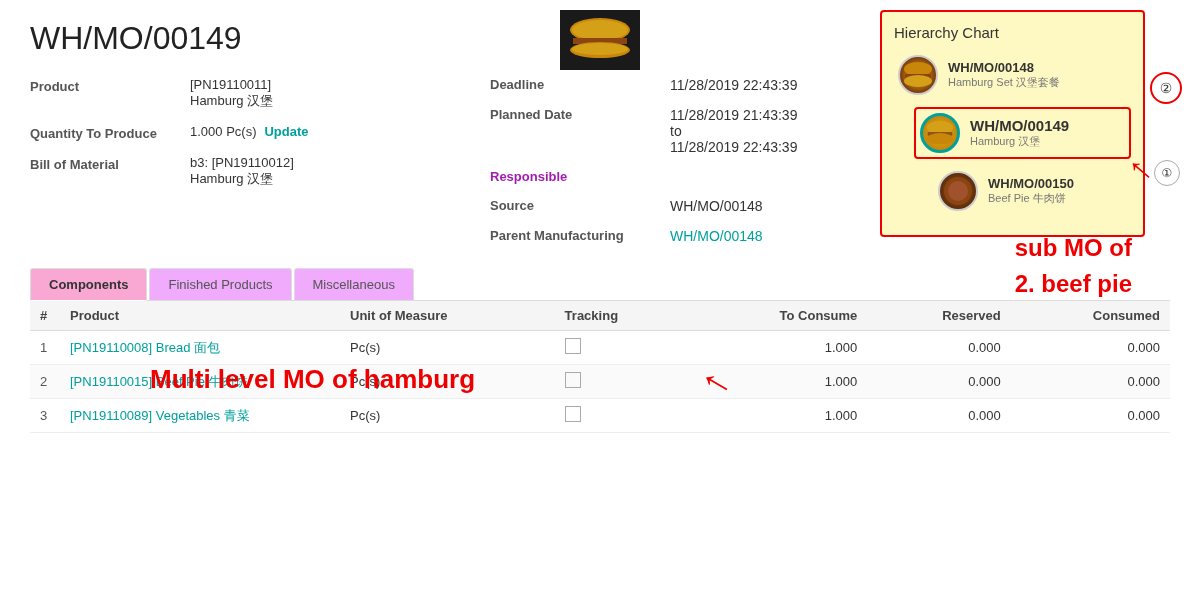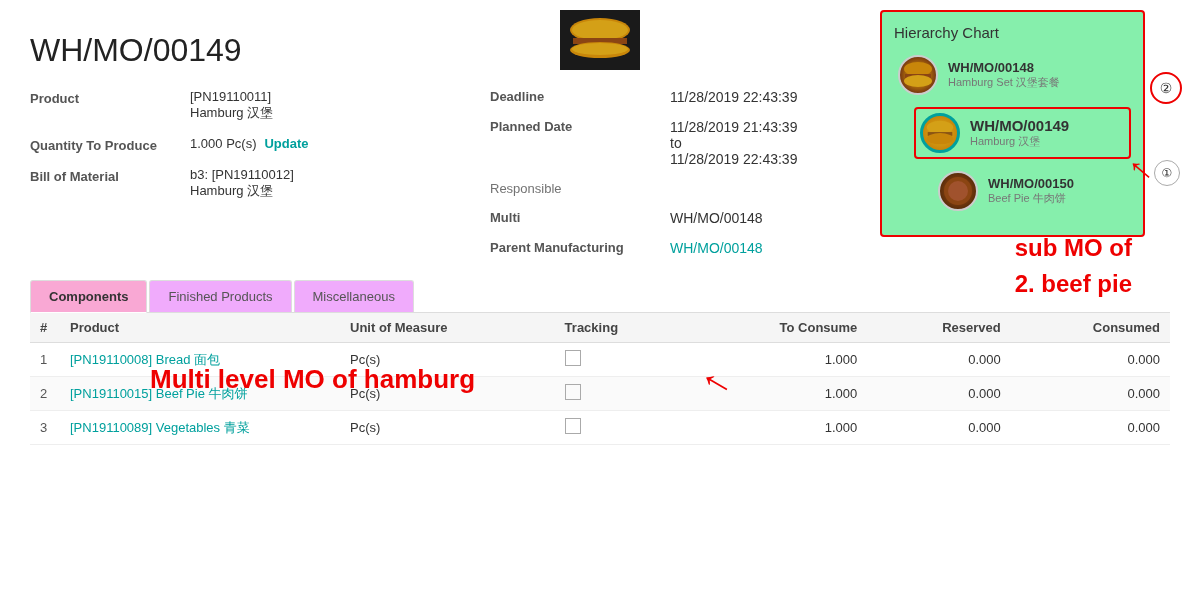--- a/index.html
+++ b/index.html
@@ -1,38 +1,38 @@
 <!DOCTYPE html>
 <html><head>
   <meta charset="utf-8">
   <style>
     * { box-sizing: border-box; margin: 0; padding: 0; }
     body { font-family: Arial, sans-serif; background: #fff; color: #333; font-size: 13px; }
-    .page { width: 1200px; height: 600px; position: relative; overflow: hidden; padding: 32px 30px; }
+    .page { width: 1200px; height: 600px; position: relative; overflow: hidden; padding: 20px 30px; }
 
     
     .page-title { font-size: 32px; font-weight: 300; color: #222; margin-bottom: 20px; }
 
     
     .main-area { display: flex; gap: 20px; }
     .left-form { flex: 1; }
     .right-form { flex: 1; padding-left: 40px; }
 
     
     .form-row { display: flex; margin-bottom: 14px; align-items: flex-start; }
     .form-label { font-weight: 700; color: #555; min-width: 160px; padding-top: 2px; font-size: 13px; }
     .form-value { color: #333; font-size: 13px; }
     .qty-row { display: flex; align-items: flex-end; gap: 8px; }
     .update-btn { color: #00a09d; font-weight: 600; cursor: pointer; font-size: 13px; }
 
     
     .right-label { font-weight: 700; color: #555; min-width: 180px; font-size: 13px; }
     .right-value { color: #333; font-size: 14px; }
     .right-value.link { color: #00a09d; cursor: pointer; }
-    .hierarchy-box { border: 2.5px solid #e00; border-radius: 4px; background: #86efac; padding: 12px; }
+    .hierarchy-box { border: 2.5px solid #e00; border-radius: 4px; background: #fef9c3; padding: 12px; }
     .hierarchy-title { font-size: 15px; color: #333; margin-bottom: 10px; }
     .hierarchy-item { display: flex; align-items: center; gap: 10px; margin-bottom: 8px; padding: 4px; border-radius: 4px; }
     .hierarchy-item.active { border: 2px solid #e00; border-radius: 4px; }
     .h-avatar { width: 40px; height: 40px; border-radius: 50%; overflow: hidden; display: flex; align-items: center; justify-content: center; border: 2px solid #ccc; }
     .h-avatar svg { width: 36px; height: 36px; }
     .h-info { display: flex; flex-direction: column; }
     .h-mo { font-weight: 700; font-size: 13px; color: #333; }
     .h-name { font-size: 11px; color: #777; }
 
     
@@ -50,21 +50,21 @@
     .data-table th.right { text-align: right; }
     .data-table td { padding: 7px 10px; border-bottom: 1px solid #eee; color: #333; }
     .data-table td.right { text-align: right; }
     .data-table td.link { color: #00a09d; cursor: pointer; }
     .data-table tr:nth-child(odd) { background: #fff; }
     .data-table tr:nth-child(even) { background: #fafafa; }
 
     .checkbox-cell { width: 16px; height: 16px; border: 1px solid #aaa; display: inline-block; }
 
     
-    .responsible-label { color: #737373; font-weight: 400; }
+    .responsible-label { color: #a21caf; font-weight: 700; }
 
     
     .burger-circle-1 { background: radial-gradient(circle, #c8860a 30%, #8b4513 70%); border-radius: 50%; }
     .burger-circle-3 { background: radial-gradient(circle, #8b4513 30%, #5c2d0a 70%); border-radius: 50%; }
   </style>
 </head>
 <body>
 
 <div class="page">
 
@@ -109,21 +109,21 @@
           <div>11/28/2019 21:43:39</div>
           <div>to</div>
           <div>11/28/2019 22:43:39</div>
         </div>
       </div>
       <div class="form-row">
         <div class="right-label responsible-label">Responsible</div>
         <div class="right-value"></div>
       </div>
       <div class="form-row">
-        <div class="right-label">Multi</div>
+        <div class="right-label">Source</div>
         <div class="right-value">WH/MO/00148</div>
       </div>
       <div class="form-row">
         <div class="right-label">Parent Manufacturing</div>
         <div class="right-value link">WH/MO/00148</div>
       </div>
     </div>
   </div>
 
   <div style="position: absolute; top: 10px; left: 560px; width: 80px; height: 60px; background: #1a1a1a; display: flex; align-items: center; justify-content: center; overflow: hidden;">

